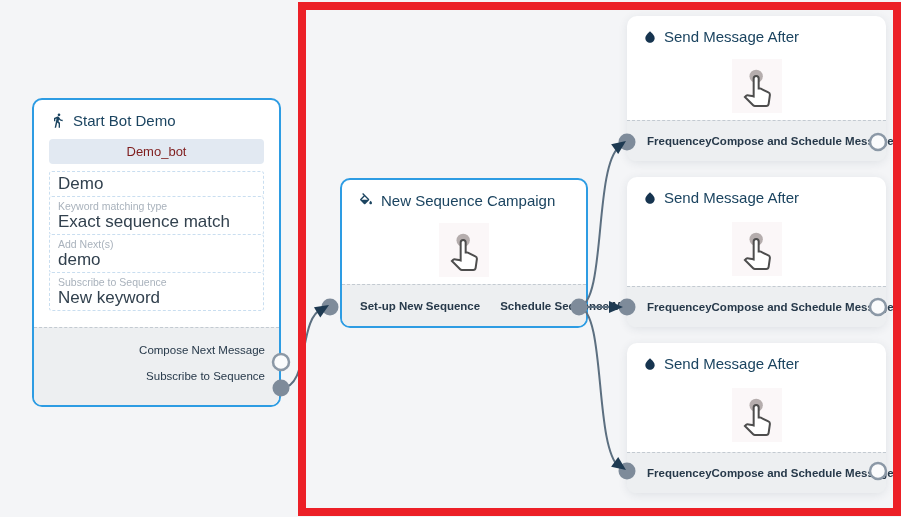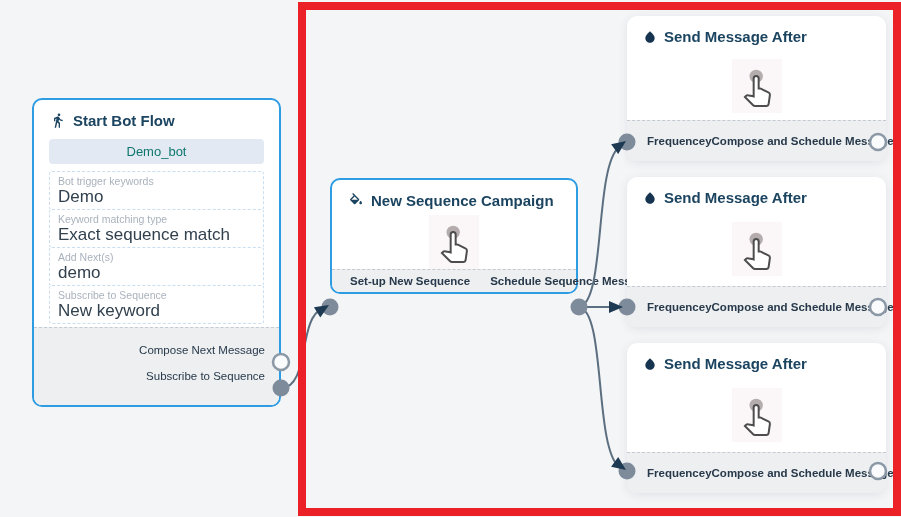--- a/index.html
+++ b/index.html
@@ -22,54 +22,54 @@
     display:flex;flex-direction:column;
     z-index:2;
   }
   .node.blue-border{border:2px solid #2d9ce3;}
   .node.shadow{box-shadow:0 2px 10px rgba(40,60,80,.10);}
   .node-header{
     display:flex;align-items:center;gap:7px;
     padding:12px 16px 6px 16px;
   }
   .node-title{
-    font-size:15px;font-weight:700;color:#1b4460;
+    font-size:15px;font-weight:400;color:#1b4460;
     white-space:nowrap;
     text-align:center;
   }
   .node-footer{
     margin-top:auto;
     background:#edeff1;
     border-top:1px dashed #c3cad1;
     border-radius:0 0 8px 8px;
     font-size:11.5px;color:#27394a;
   }
   
   #start-node{left:32px;top:98px;width:249px;height:309px;}
   .bot-name{
     margin:4px 15px 8px 15px;
     background:#e2e9f2;border-radius:4px;
-    text-align:center;font-size:13px;color:#0f766e;
+    text-align:center;font-size:13px;color:#7f1d1d;
     padding:5px 0;
   }
   .fields{margin:0 15px;}
   .field{
     border:1px dashed #c9def0;border-radius:3px;
     padding:3px 8px 4px 8px;margin-top:-1px;
     background:#ffffff;
   }
   .field-label{font-size:10.5px;color:#a9b2bc;line-height:13px;}
   .field-value{font-size:17px;color:#32414e;line-height:17px;}
   #start-node .node-footer{padding:9px 12px 16px 0;}
   .out-row{
     text-align:right;line-height:26px;padding-right:2px;
     white-space:nowrap;
   }
   
-  #campaign-node{left:330px;top:178px;width:248px;height:116px;}
+  #campaign-node{left:340px;top:178px;width:248px;height:150px;}
   .send-node{left:627px;width:259px;}
   #send-node-1{top:16px;height:145px;}
   #send-node-2{top:177px;height:150px;}
   #send-node-3{top:343px;height:150px;}
   .node-body{
     flex:1;display:flex;align-items:center;justify-content:center;
   }
   .hand-img{
     width:50px;height:54px;background:#fbf7f8;
     display:flex;align-items:center;justify-content:center;
@@ -96,26 +96,25 @@
 
 <div class="canvas">
 
   <div class="node blue-border" id="start-node">
     <div class="node-header">
       <span class="icon">
         <svg width="16" height="17" viewBox="0 0 24 24">
             <path fill="#1b4460" d="M13.5 5.5c1.1 0 2-.9 2-2s-.9-2-2-2-2 .9-2 2 .9 2 2 2zM9.8 8.9L7 23h2.1l1.8-8 2.1 2v6h2v-7.5l-2.1-2 .6-3C14.8 12 16.8 13 19 13v-2c-1.9 0-3.5-1-4.3-2.4l-1-1.6c-.4-.6-1-1-1.7-1-.3 0-.5.1-.8.1L6 8.3V13h2V9.6l1.8-.7"></path>
           </svg>
       </span>
-      <span class="node-title">Start Bot Flow</span>
+      <span class="node-title">Start Bot Demo</span>
     </div>
     <div class="bot-name">Demo_bot</div>
     <div class="fields">
       <div class="field">
-        <div class="field-label">Bot trigger keywords</div>
         <div class="field-value">Demo</div>
       </div>
       <div class="field">
         <div class="field-label">Keyword matching type</div>
         <div class="field-value">Exact sequence match</div>
       </div>
       <div class="field">
         <div class="field-label">Add Next(s)</div>
         <div class="field-value">demo</div>
       </div>

